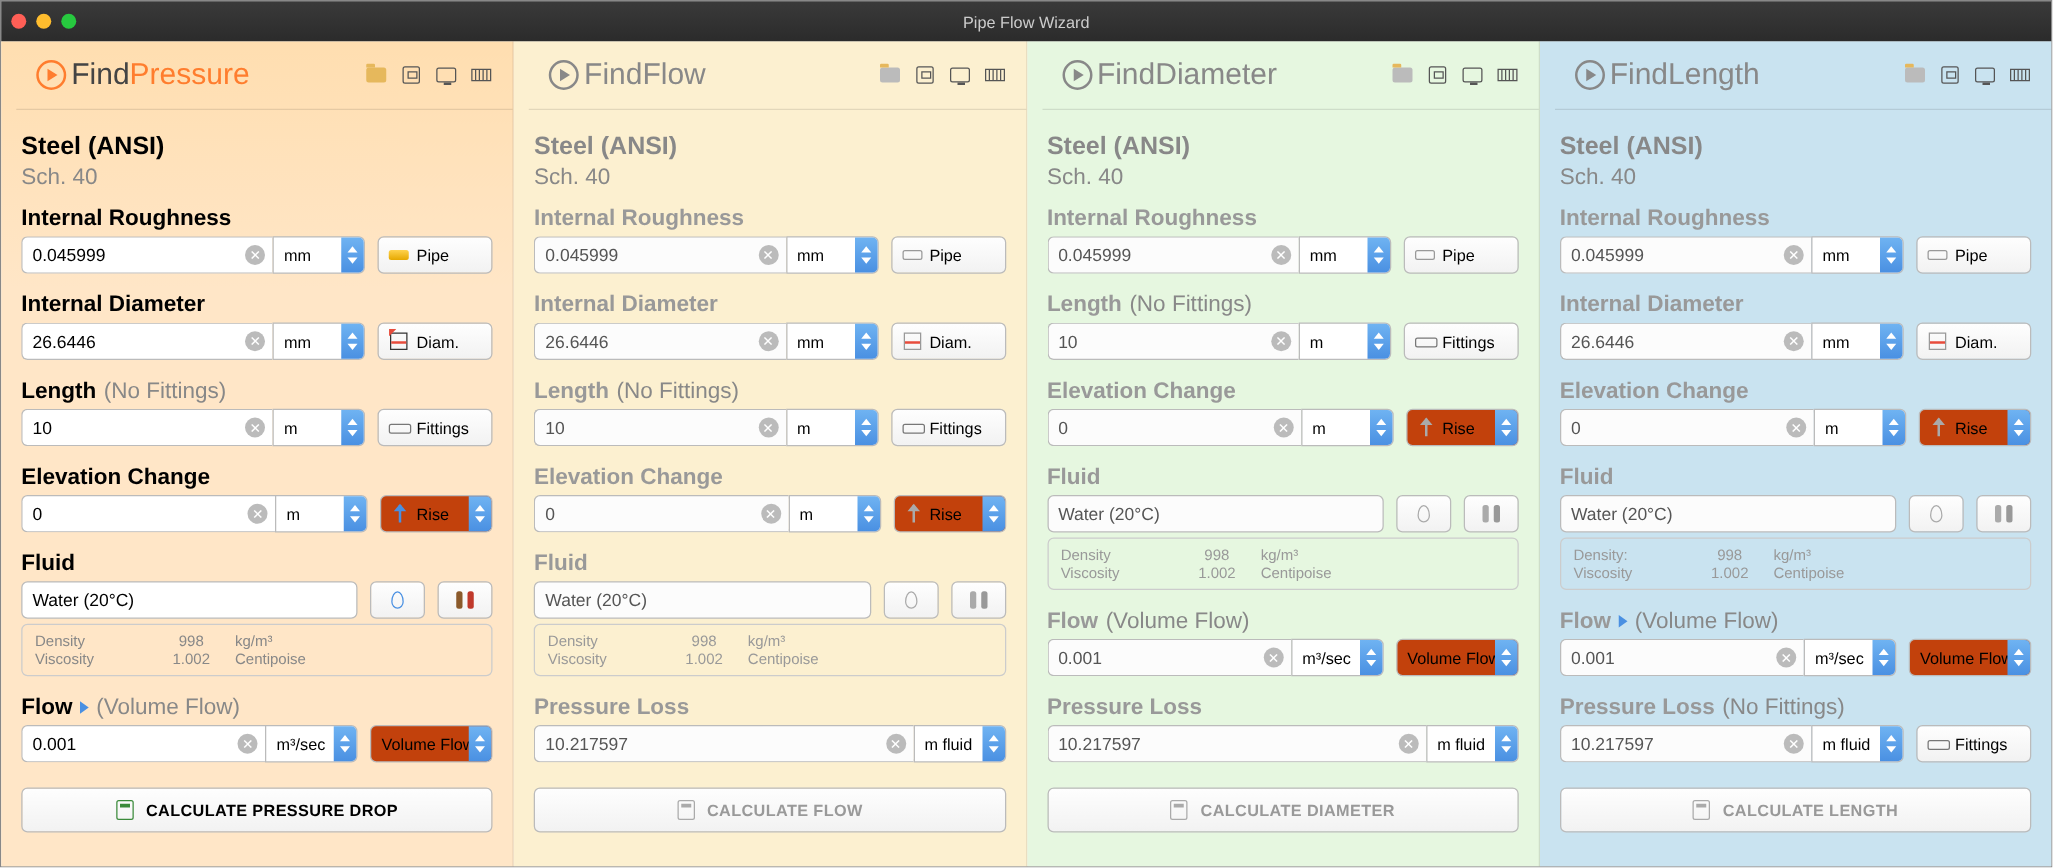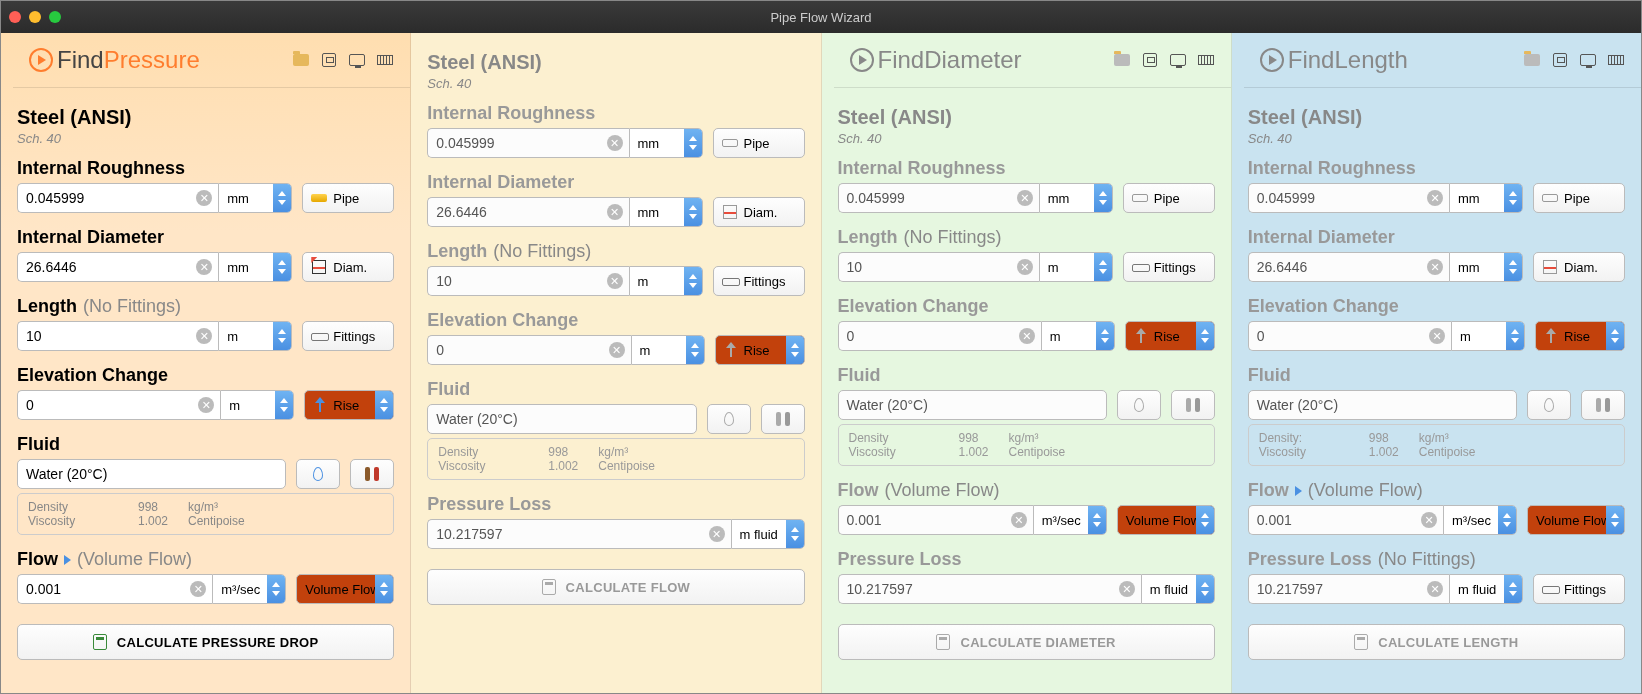--- a/index.html
+++ b/index.html
@@ -19,21 +19,21 @@
   .p-blue   { background: #c9e3f0; }
   .header { height:55px; display:flex; align-items:center; justify-content:space-between; padding:0 16px; border-bottom:1px solid rgba(0,0,0,0.1);margin-left:12px; }
   .logo { font-size:24px; font-weight:500; display:flex; align-items:center; gap:4px; }
   .logo-icon { display:inline-flex; width:24px; height:24px; border:2.5px solid currentColor; border-radius:50%; align-items:center; justify-content:center; }
   .logo-icon::after{ content:''; width:0; height:0; border-left:8px solid currentColor; border-top:5px solid transparent; border-bottom:5px solid transparent; margin-left:2px; }
   .c-orange { color:#ff7d2e; } .c-grey{color:#888;} .c-dark{color:#444;}
   .toolbar-icons { display:flex; gap:10px; }
   .ti { width:18px; height:16px; color:#777; display:flex; align-items:center; justify-content:center; }
   .body { padding: 18px 16px 16px 16px; display:flex; flex-direction:column; }
   .mat-title { font-size:20px; font-weight:700; }
-  .mat-sub { font-size:13px; color:#888; margin-top:2px; margin-bottom:12px;font-style:italic; }
+  .mat-sub { font-size:18px; color:#888; margin-top:2px; margin-bottom:12px; }
   .inactive .mat-title, .inactive .lbl { color:#888; }
   .lbl { font-weight:700; font-size:18px; margin-bottom:4px; display:flex; gap:6px; align-items:center;}
   .lbl .sub { font-weight:400; color:#888; }
   .lbl .tri { width:0;height:0;border-left:7px solid #4a90e2;border-top:5px solid transparent;border-bottom:5px solid transparent; }
   .row { display:flex; gap:10px; margin-bottom:14px; }
   .fieldgrp { display:flex; flex:1; }
   .txt { flex:1; height:30px; border:1px solid #bbb; border-right:none; border-radius:5px 0 0 5px; padding:0 26px 0 8px; font-size:14px; background:#fff; position:relative; }
   .txtwrap { flex:1; position:relative; display:flex; }
   .txtwrap input { width:100%; }
   .clr { position:absolute; right:6px; top:50%; transform:translateY(-50%); width:16px; height:16px; border-radius:50%; background:#bbb; color:#fff; font-size:11px; display:flex; align-items:center; justify-content:center; cursor:pointer; }
@@ -44,21 +44,21 @@
   .unit-arrows::after{content:'';position:absolute;left:5px;bottom:7px;border-left:4px solid transparent;border-right:4px solid transparent;border-top:5px solid #fff;}
   .sidebtn { width:92px; height:30px; border:1px solid #bbb; border-radius:5px; background:linear-gradient(#fefefe,#f2f2f2); display:flex; align-items:center; justify-content:flex-start; padding:0 8px; gap:6px; font-size:13px; cursor:pointer; }
   .sidebtn.short{width:44px;justify-content:center;padding:0;}
   .sidebtn .bic{width:16px;height:14px;display:flex;align-items:center;justify-content:center;}
   .stepbtn { width:90px; height:30px; border:1px solid #bbb; border-radius:5px; background:#c2410c; display:flex; align-items:center; position:relative; padding-left:8px; gap:6px; font-size:13px; }
   .stepbtn .unit-arrows{position:absolute;right:0;top:0;border-radius:0 4px 4px 0;}
   .fluidrow { display:flex; gap:10px; align-items:center; margin-bottom:4px; }
   .fluidbox { flex:1; height:30px; border:1px solid #bbb; border-radius:5px; background:#fff; display:flex; align-items:center; padding:0 8px; font-size:14px; }
   .props { border:1px solid #ccc; border-radius:5px; padding:6px 10px; margin-bottom:14px; font-size:12px; color:#888; }
   .props .prow{display:flex;}
-  .props .pk{width:110px;} .props .pv{width:50px;text-align:left;padding-right:20px;} .props .pu{}
+  .props .pk{width:110px;} .props .pv{width:50px;text-align:center;padding-right:20px;} .props .pu{}
   .calcbtn { height:36px; border:1px solid #bbb; border-radius:5px; background:linear-gradient(#fefefe,#f2f2f2); display:flex; align-items:center; justify-content:center; gap:10px; font-weight:700; font-size:13px; cursor:pointer; margin-top:6px; letter-spacing:0.3px;}
   .inactive .calcbtn, .inactive .lbl, .inactive .props{color:#999;}
   .inactive .txt, .inactive .fluidbox { color:#555; background:#fcfcfc; }
   .volsel { width:98px; }
   
   .ic-folder{width:16px;height:12px;background:#e6b85c;border-radius:2px;position:relative;}
   .ic-folder::before{content:'';position:absolute;top:-3px;left:0;width:7px;height:3px;background:#e6b85c;border-radius:1px 1px 0 0;}
   .ic-save{width:14px;height:14px;border:1.5px solid #555;border-radius:2px;position:relative;}
   .ic-save::after{content:'';position:absolute;left:3px;top:3px;width:6px;height:4px;border:1px solid #555;}
   .ic-mon{width:16px;height:12px;border:1.5px solid #555;border-radius:2px;position:relative;}
@@ -268,20 +268,40 @@
         </div>
 
         <div class="calcbtn">
             <span class="ic-calc"></span>
             <span>CALCULATE PRESSURE DROP</span>
           </div>
       </div>
     </div>
 
     <div class="panel p-yellow inactive">
+      <div class="header">
+        <div class="logo c-grey">
+          <span class="logo-icon"></span>
+          <span><span>Find</span><span>Flow</span></span>
+        </div>
+        <div class="toolbar-icons">
+          <div class="ti">
+              <div class="ic-folder" style="background:#bbb"></div>
+            </div>
+          <div class="ti">
+              <div class="ic-save"></div>
+            </div>
+          <div class="ti">
+              <div class="ic-mon"></div>
+            </div>
+          <div class="ti">
+              <div class="ic-ruler"></div>
+            </div>
+        </div>
+      </div>
       <div class="body">
         <div class="mat-title">Steel (ANSI)</div>
         <div class="mat-sub">Sch.  40</div>
 
         <div class="lbl">
             <span>Internal Roughness</span>
           </div>
         <div class="row">
           <div class="fieldgrp">
               <div class="txtwrap">

